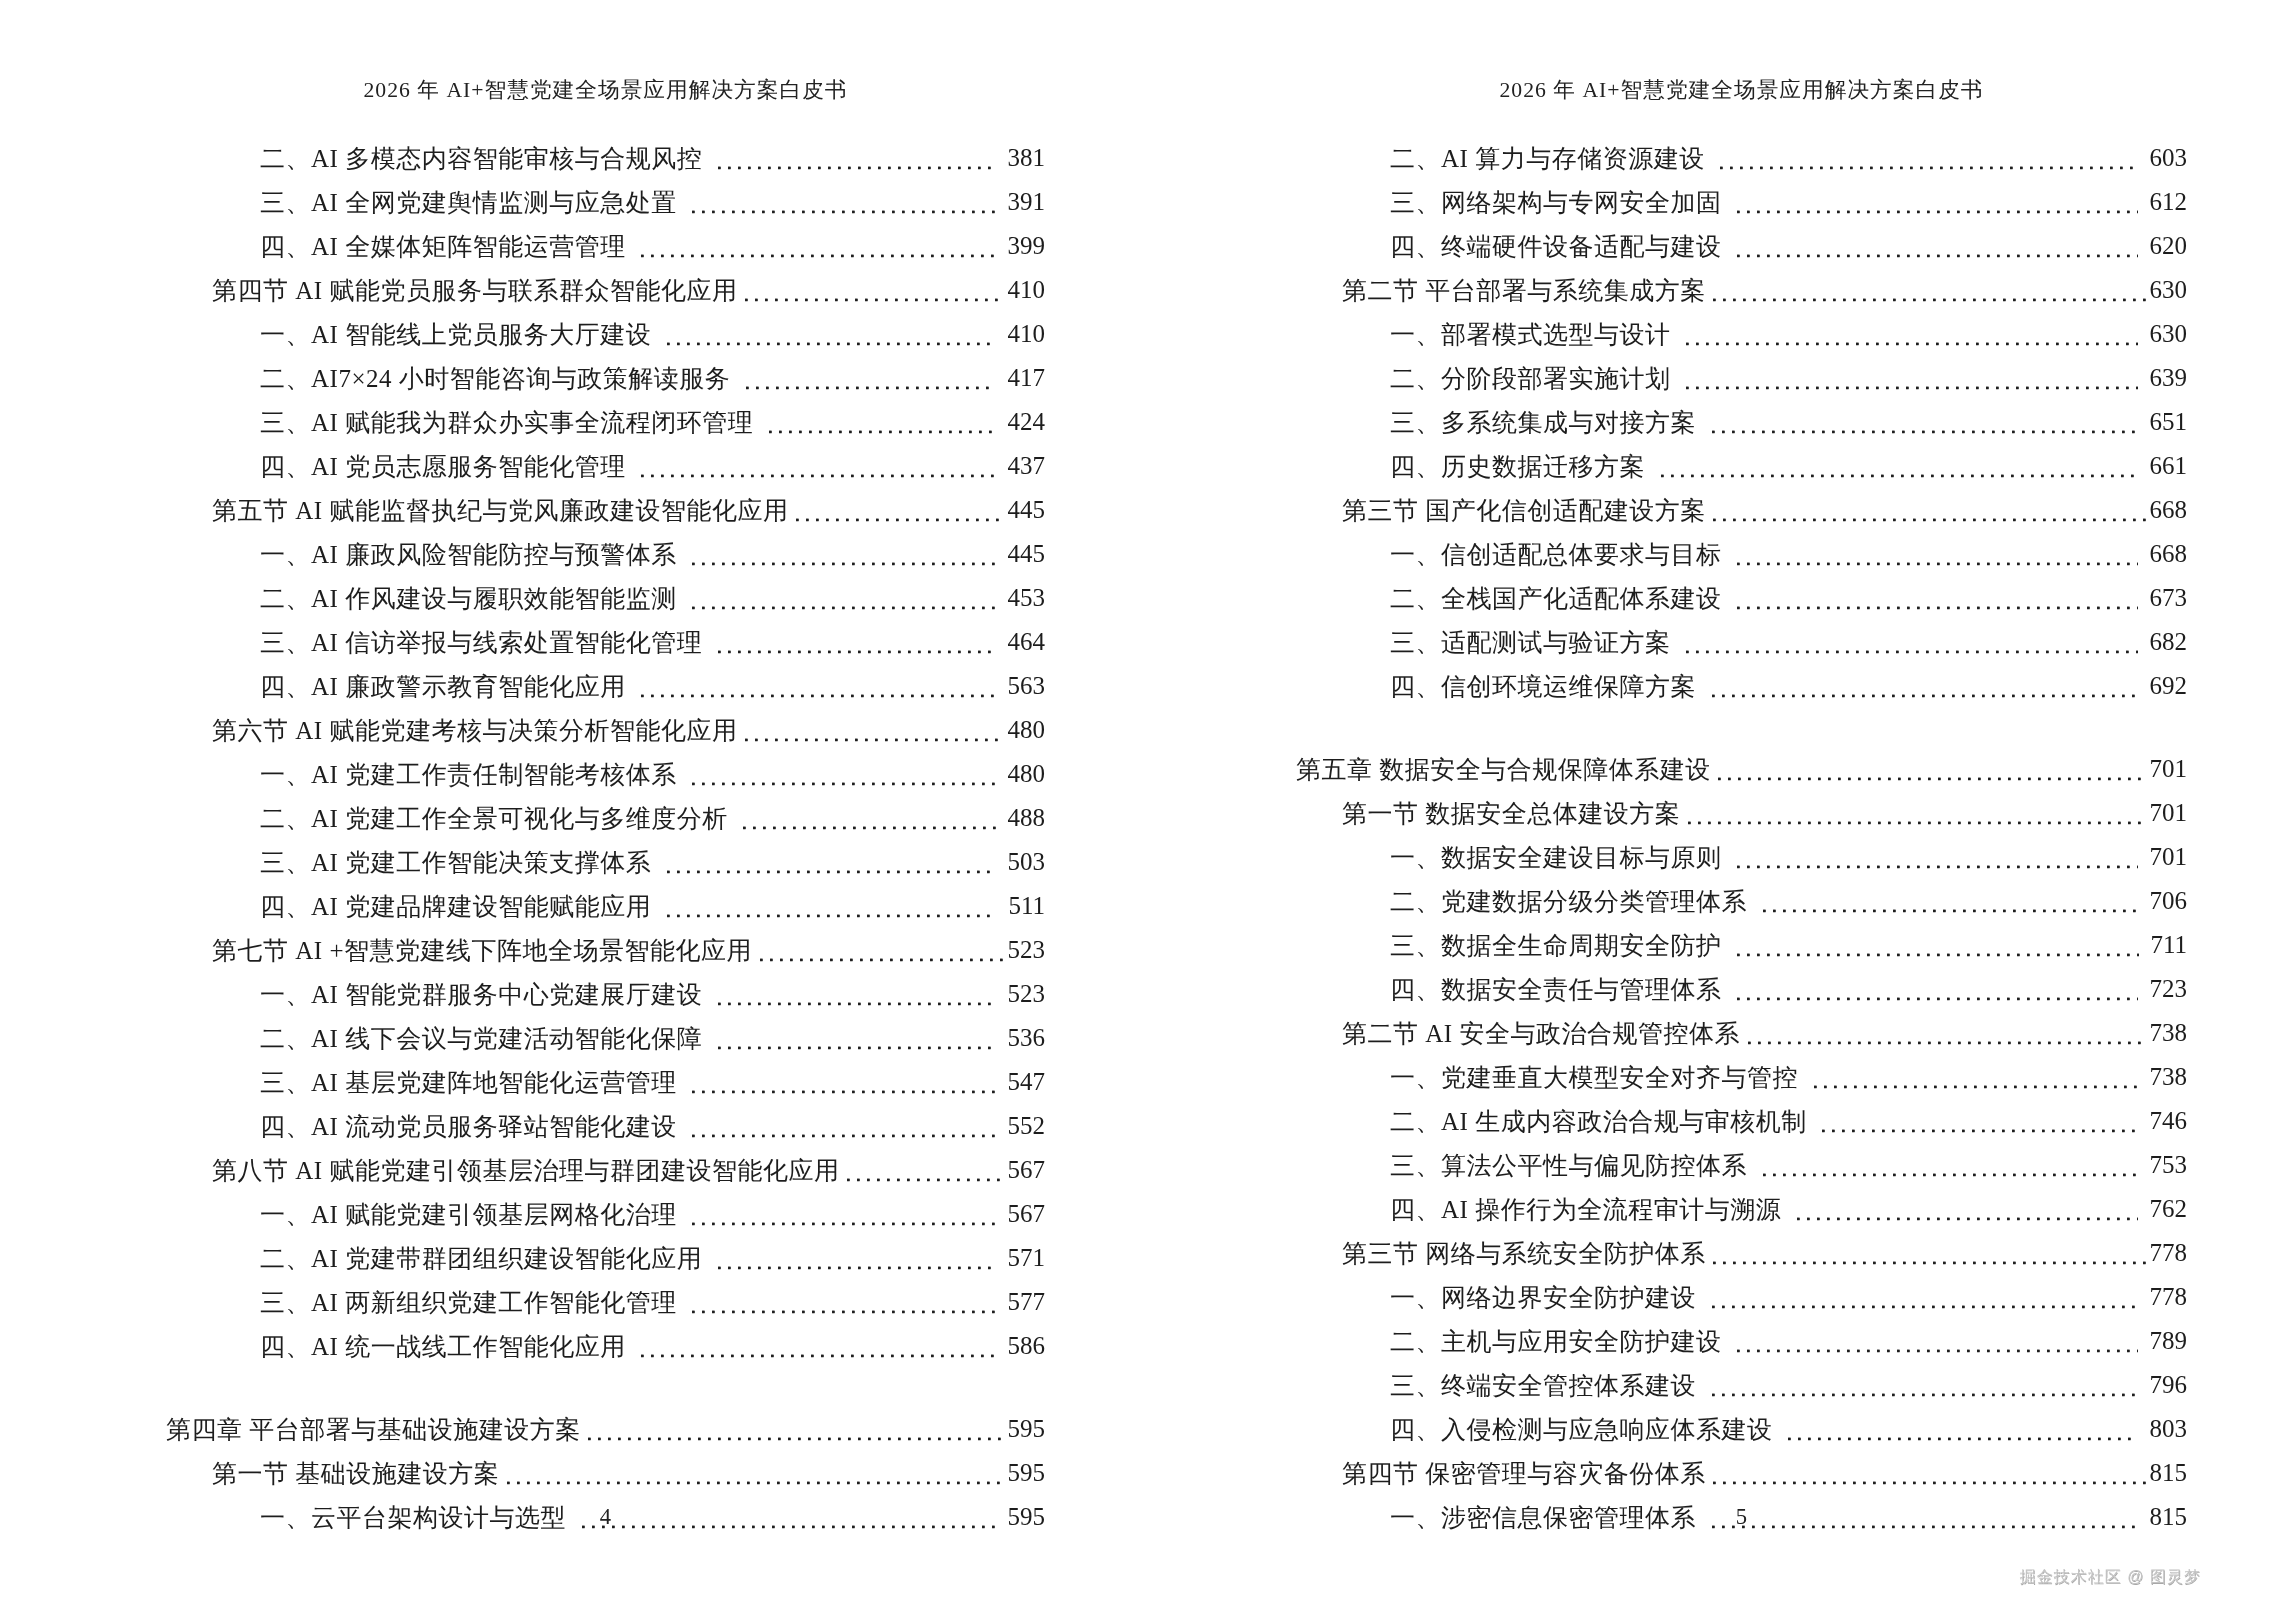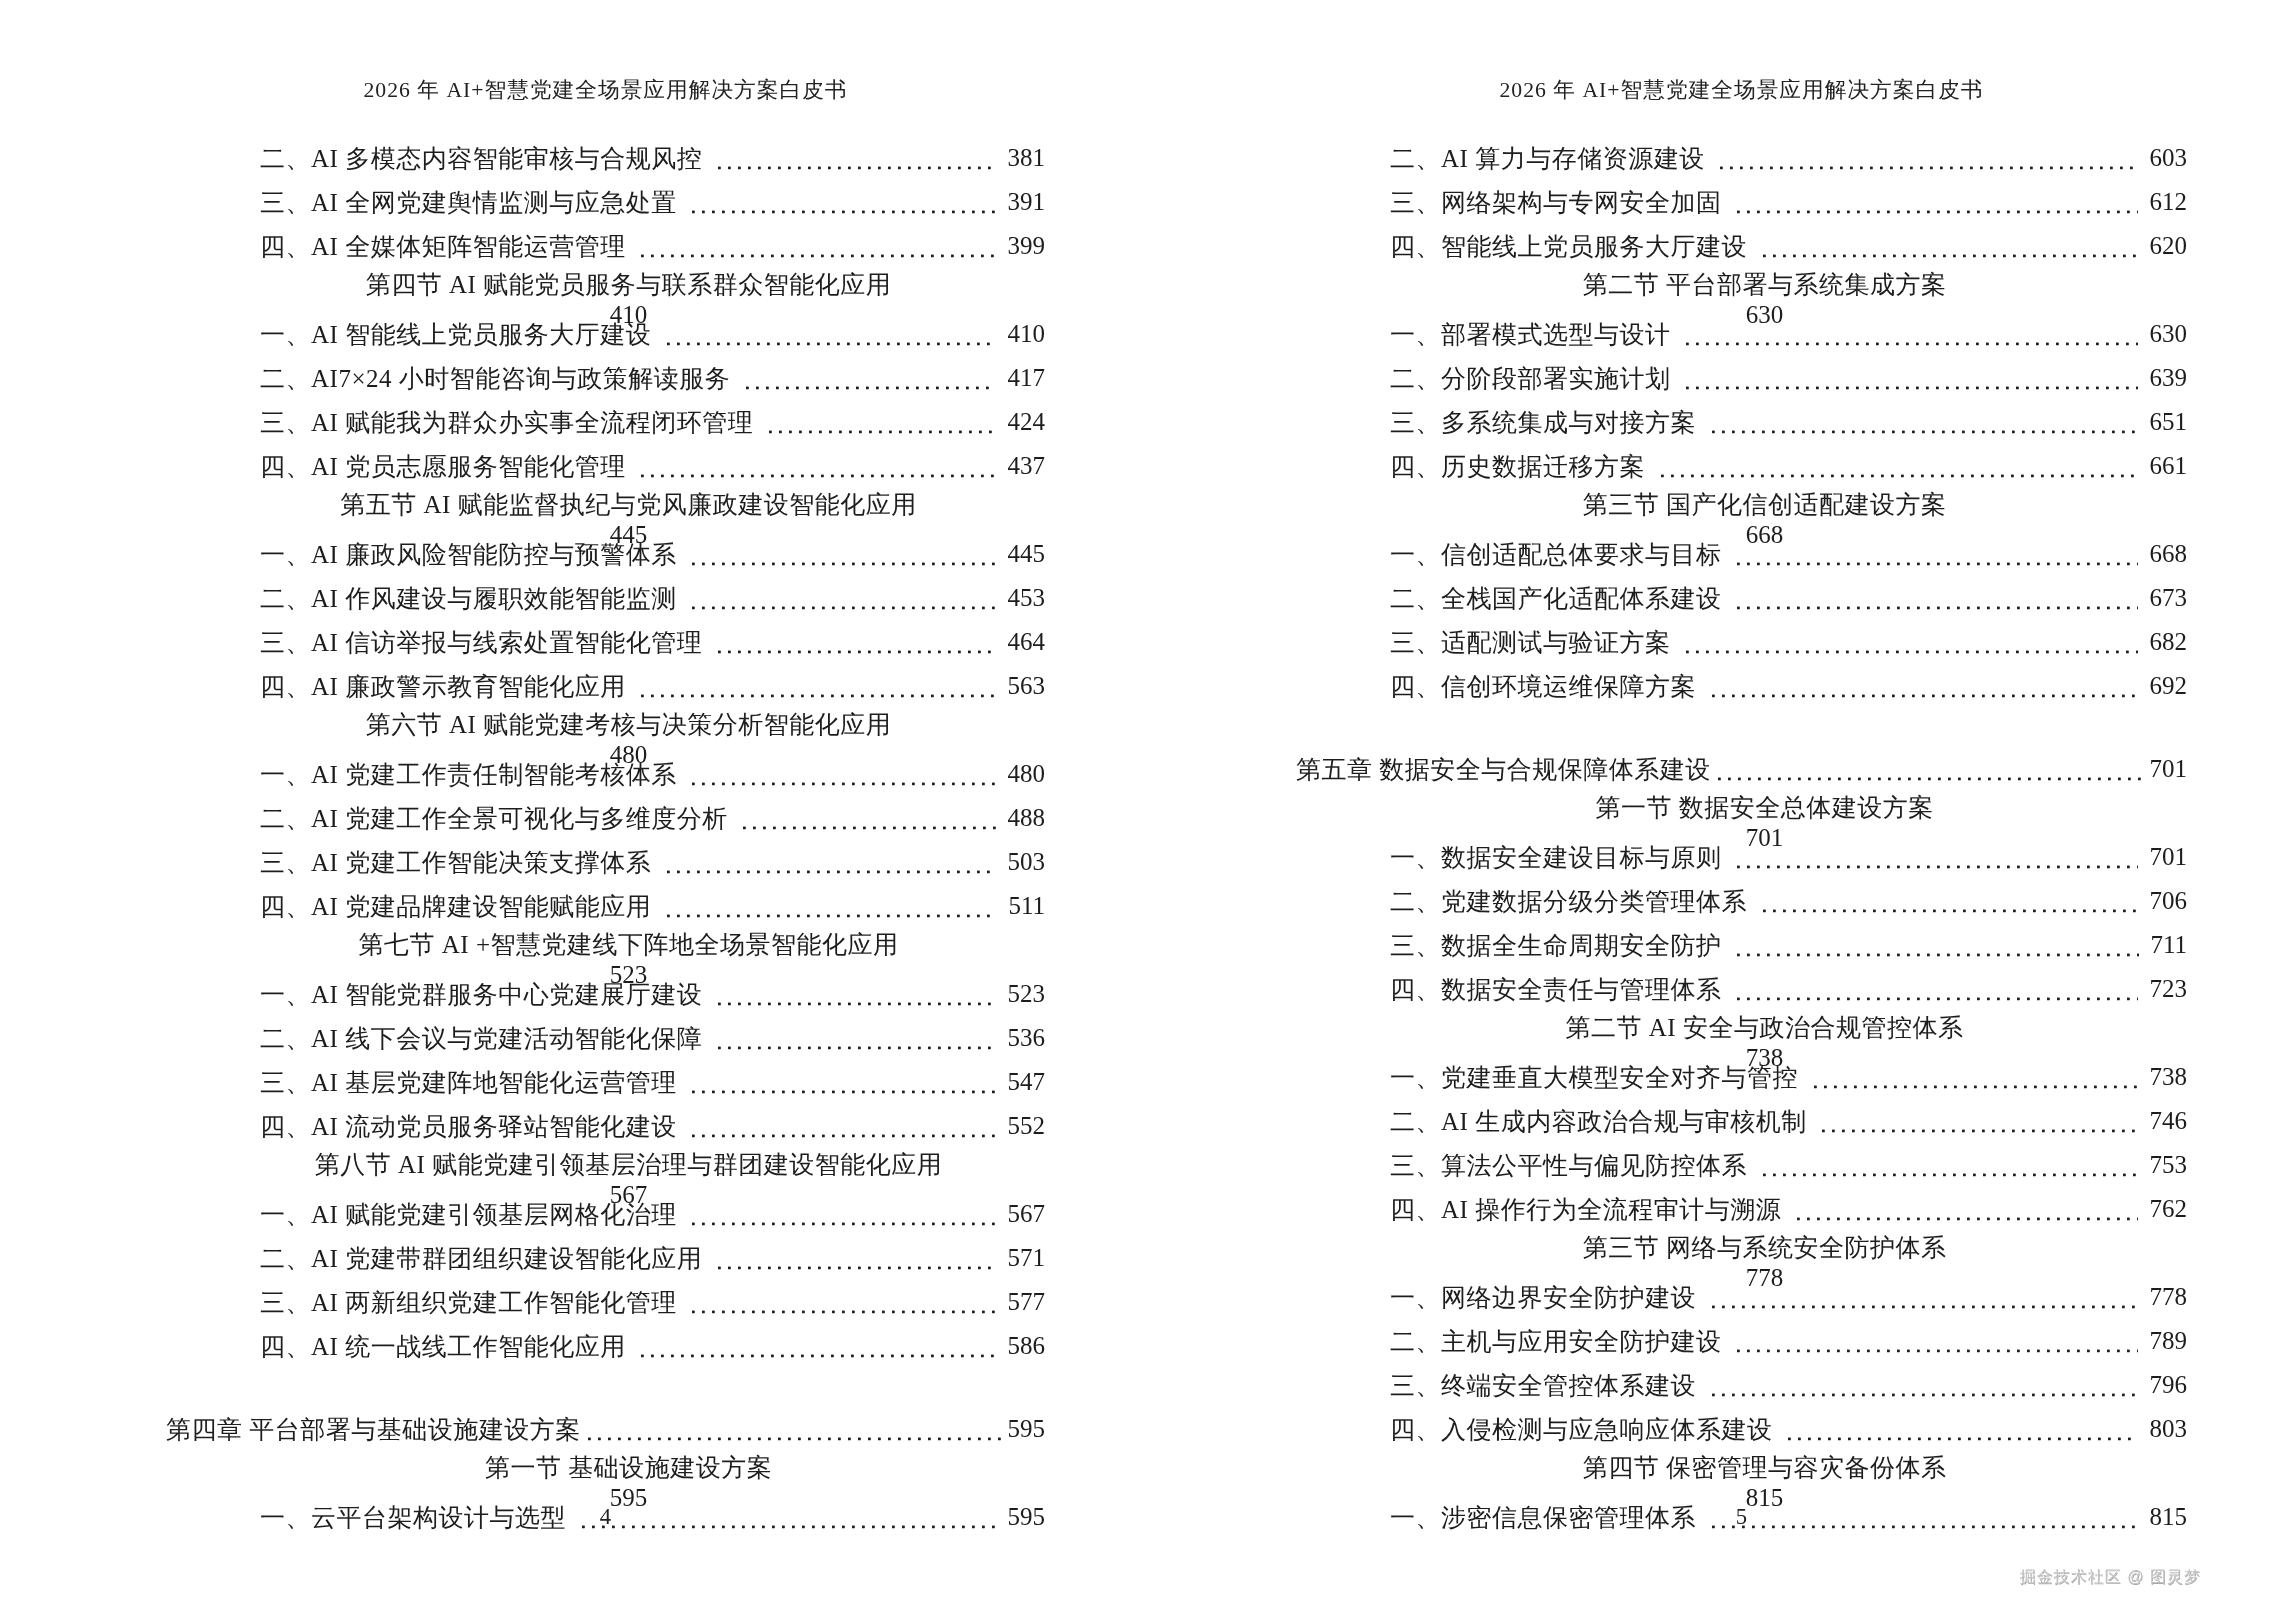--- a/index.html
+++ b/index.html
@@ -27,21 +27,21 @@
   }
   .toc { position: absolute; top: 136px; left: 0; right: 0; }
   .row {
     display: flex;
     align-items: center;
     height: 44px;
     font-size: 25px;
     white-space: nowrap;
   }
   .row.chapter { padding-left: 0; margin-top: 39px; }
-  .row.section { padding-left: 46px; flex-direction: column; }
+  .row.section { padding-left: 46px; }
   .row.item    { padding-left: 94px; gap: 8px; }
   .row .t { flex: 0 0 auto; letter-spacing: 0.5px; }
   .row .dots {
     flex: 1 1 auto;
     height: 4.8px;
     margin: 0 3.9px 0 6.7px;
     transform: translateY(9.6px);
     background-image: radial-gradient(circle at 2.4px 2.4px, #1d1d1d 1.3px, rgba(0,0,0,0) 1.7px);
     background-size: 10px 4.8px;
     background-repeat: repeat-x;
@@ -240,21 +240,21 @@
           <span class="t">二、AI 算力与存储资源建设</span>
           <span class="dots"></span>
           <span class="pg">603</span>
         </div>
         <div class="row item">
           <span class="t">三、网络架构与专网安全加固</span>
           <span class="dots"></span>
           <span class="pg">612</span>
         </div>
         <div class="row item">
-          <span class="t">四、智能线上党员服务大厅建设</span>
+          <span class="t">四、终端硬件设备适配与建设</span>
           <span class="dots"></span>
           <span class="pg">620</span>
         </div>
         <div class="row section">
           <span class="t">第二节 平台部署与系统集成方案</span>
           <span class="dots"></span>
           <span class="pg">630</span>
         </div>
         <div class="row item">
           <span class="t">一、部署模式选型与设计</span>

